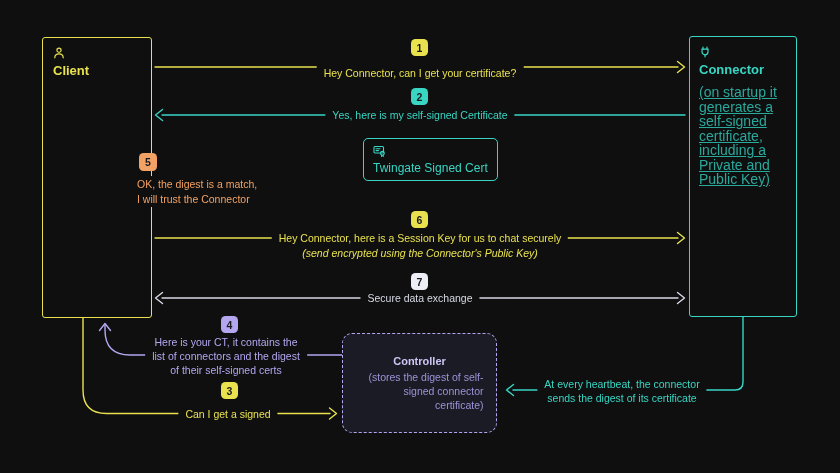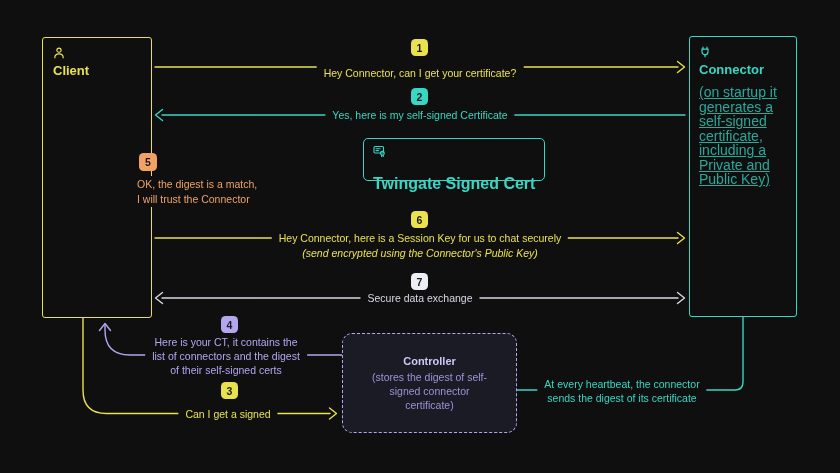--- a/index.html
+++ b/index.html
@@ -15,22 +15,22 @@
   .wires{position:absolute;inset:0;z-index:2;}
   .wires path{fill:none;stroke-width:1.4;stroke-linecap:round;stroke-linejoin:round;}
   .s-yellow{stroke:var(--yellow);} .s-teal{stroke:var(--teal);}
   .s-purple{stroke:var(--purple);} .s-white{stroke:var(--white_line);}
   .box{position:absolute;border-radius:3px;z-index:1;}
   .box-client{left:42px;top:37px;width:110px;height:281px;border:1.5px solid var(--yellow);color:var(--yellow);padding:9px 10px;}
   .box-connector{left:689px;top:36px;width:108px;height:281px;border:1.5px solid var(--teal);color:var(--teal);padding:9px 9px;}
   .box-title{font-size:13px;font-weight:700;margin-top:4px;}
   .box-desc{font-size:14px;line-height:14.5px;margin-top:8px;color:var(--teal_dim);text-decoration:underline;}
   .box-twingate{left:363px;top:138px;min-width:115px;height:43px;border:1.5px solid var(--teal);border-radius:5px;color:var(--teal);padding:6px 9px;z-index:3;background:var(--bg);}
-  .tw-label{font-size:16px;font-weight:700;margin-top:18px;white-space:nowrap;}
-  .box-controller{left:342px;top:333px;width:175px;height:100px;border:1.5px dashed var(--purple);border-radius:10px;background:var(--controller_bg);display:flex;flex-direction:column;align-items:center;justify-content:center;text-align:center;z-index:3;}
+  .tw-label{font-size:12px;font-weight:400;margin-top:4px;white-space:nowrap;}
+  .box-controller{left:342px;top:333px;width:155px;height:100px;border:1.5px dashed var(--purple);border-radius:10px;background:var(--controller_bg);display:flex;flex-direction:column;align-items:center;justify-content:center;text-align:right;z-index:3;}
   .ctl-title{font-size:11px;font-weight:700;color:var(--controller_title);}
   .ctl-desc{font-size:10.5px;line-height:14px;color:var(--purple_dim);width:128px;margin-top:3px;}
   .lbl{position:absolute;transform:translate(-50%,-50%);font-size:10.5px;line-height:14px;background:var(--bg);padding:1px 7px;white-space:nowrap;text-align:center;z-index:3;}
   .lbl-left{position:absolute;font-size:10.5px;line-height:14.5px;background:var(--bg);padding:1px 4px 1px 0;white-space:nowrap;z-index:3;}
   .no-bg{background:transparent;font-style:italic;}
   .c-yellow{color:var(--yellow);} .c-teal{color:var(--teal);}
   .c-orange{color:var(--orange);} .c-purple{color:var(--purple);}
   .c-white{color:var(--white_line);}
   .badge{position:absolute;width:17px;height:17px;border-radius:4.5px;display:flex;align-items:center;justify-content:center;font-size:10.5px;font-weight:700;color:var(--badge_text);z-index:4;}
   .b-yellow{background:var(--yellow);} .b-teal{background:var(--teal);}

